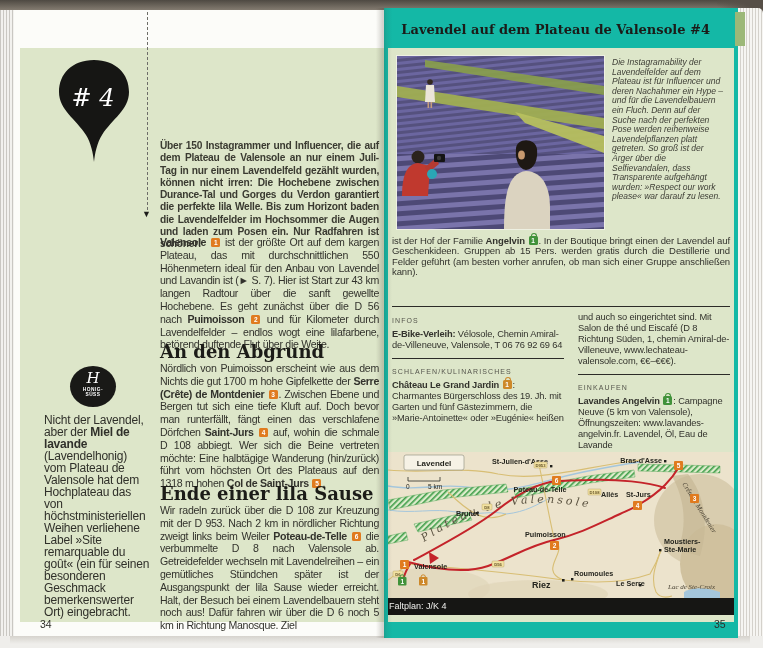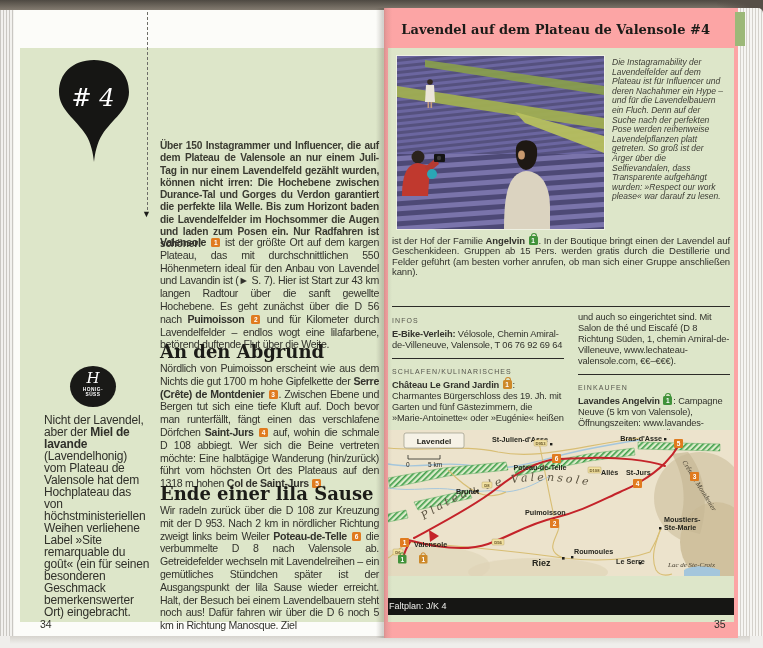--- a/index.html
+++ b/index.html
@@ -3,21 +3,21 @@
 <meta charset="utf-8">
 <style>
   html,body{margin:0;padding:0}
   body{width:763px;height:648px;background:#efeeeb;font-family:"Liberation Sans",sans-serif;position:relative;overflow:hidden}
   .cover-top{position:absolute;left:0;top:0;width:763px;height:10px;background:linear-gradient(#4e4942,#837b70)}
   .corner-tr{position:absolute;right:0;top:0;width:46px;height:26px;background:linear-gradient(to bottom left,#564f47 25%,rgba(86,79,71,0) 62%)}
   .edge-left{position:absolute;left:0;top:10px;width:14px;height:626px;background:repeating-linear-gradient(90deg,#c9c7c2 0 1px,#f2f1ee 1px 3px)}
   .edge-right{position:absolute;right:0;top:8px;width:25px;height:628px;background:repeating-linear-gradient(90deg,#f6f5f2 0 2px,#d4d1cb 2px 3px);border-top-right-radius:5px}
   .book-bottom{position:absolute;left:10px;top:636px;width:740px;height:8px;background:linear-gradient(#d6d3cd,#efeeeb)}
   .page-left{position:absolute;left:14px;top:10px;width:370px;height:626px;background:#fcfcf9}
-  .page-right{position:absolute;left:384px;top:8px;width:354px;height:630px;background:#fca5a5}
+  .page-right{position:absolute;left:384px;top:8px;width:354px;height:630px;background:#14b8a6}
   .gutter{position:absolute;left:376px;top:8px;width:16px;height:630px;background:linear-gradient(90deg,rgba(0,0,0,0),rgba(60,55,45,.22) 45%,rgba(60,55,45,.10) 62%,rgba(0,0,0,0));z-index:6}
   .green{background:#dde6c9;position:absolute}
   
   .fold-line{position:absolute;left:133px;top:2px;height:198px;border-left:1px dashed #6d6d68}
   .fold-arrow{position:absolute;left:128px;top:199px;font-size:9px;color:#1c1c1a}
   .pin{position:absolute;left:38px;top:48px}
   .pin-label{position:absolute;left:0;top:26px;width:82px;text-align:center;font-family:"DejaVu Serif",serif;font-style:italic;font-size:24px;color:#fff}
   .title{position:absolute;left:146px;top:44px;width:222px;font-family:"DejaVu Serif",serif;font-size:20px;line-height:22px;color:#181815}
   .title b{font-weight:700}
   .intro{position:absolute;left:146px;top:130px;width:219px;font-size:10.2px;font-weight:700;line-height:12.3px;letter-spacing:-.25px;color:#3a3a31;text-align:justify}
@@ -37,21 +37,21 @@
   .rule{position:absolute;height:0;border-top:1px solid #2b2b27}
   .infocol{position:absolute;font-size:9.3px;line-height:11px;letter-spacing:-.15px;color:#32322c}
   .ilabel{font-size:7px;letter-spacing:1.1px;color:#55554c;margin:7px 0 3px}
   .icol-rule{border-top:1px solid #2b2b27;margin:7px 0 0}
   .seg-b{font-weight:700}
   .seg-m,.seg-bg,.seg-bo{display:inline-block;width:9px;height:9px;line-height:9.5px;text-align:center;font-size:6.5px;font-weight:700;color:#fff;border-radius:1.5px;vertical-align:1px;margin:0 1px;position:relative}
   .seg-m{background:#e07b1f}
   .seg-bg{background:#41923a}.seg-bo{background:#cd8829}
   .seg-bg::before,.seg-bo::before{content:"";position:absolute;left:2px;top:-3px;width:4px;height:3px;border:1px solid #41923a;border-bottom:none;border-radius:3px 3px 0 0}
   .seg-bo::before{border-color:#cd8829}
-  .map{position:absolute;left:4px;top:422px;width:346px;height:146px}
+  .map{position:absolute;left:4px;top:444px;width:346px;height:146px}
   .faltbar{position:absolute;left:4px;top:590px;width:346px;height:17px;background:#161614;color:#efefec;font-size:9px;line-height:17px;padding-left:1px;box-sizing:border-box}
   
   .mt{font:700 7.2px "Liberation Sans",sans-serif;fill:#26261f}
   .mtb{font:700 9px "Liberation Sans",sans-serif;fill:#26261f}
   .mti{font:italic 7px "Liberation Serif",serif;fill:#4c4536}
   .mnum{font:700 6.5px "Liberation Sans",sans-serif;fill:#fff}
   .mroad{font:700 4.2px "Liberation Sans",sans-serif;fill:#665427}
   .mscale{font:6.5px "Liberation Sans",sans-serif;fill:#26261f}
   .mlegend{font:700 8px "Liberation Sans",sans-serif;fill:#26261f}
   .plateau{font:italic 11px "DejaVu Serif",serif;fill:#5c5442;letter-spacing:3px}

